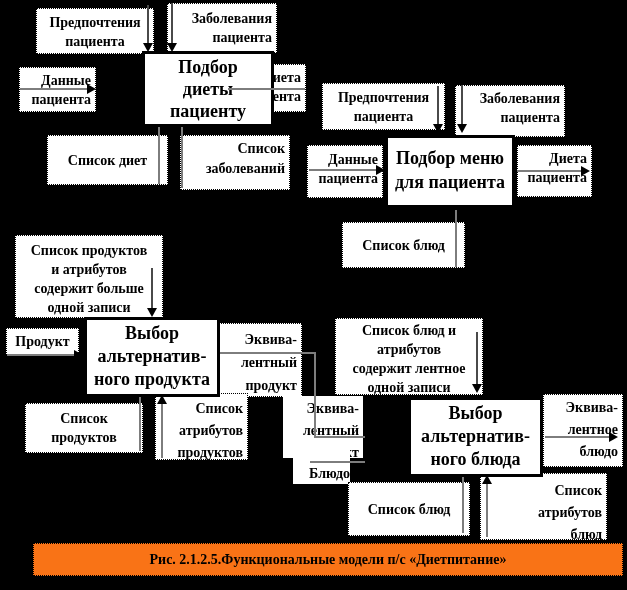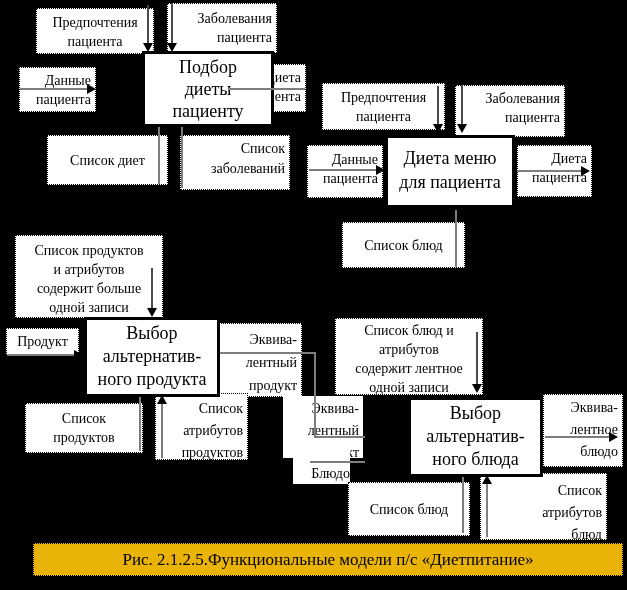--- a/index.html
+++ b/index.html
@@ -1,34 +1,34 @@
 <!DOCTYPE html>
 <html><head>
 <meta charset="utf-8">
 <style>
   html,body{margin:0;padding:0;background:#000;}
   #stage{position:relative;width:627px;height:590px;background:#000;overflow:hidden;
-         font-family:"Liberation Serif","DejaVu Serif",serif;font-weight:normal;color:#000;}
+         font-family:"Liberation Serif","DejaVu Serif",serif;font-weight:bold;color:#000;}
   .box{position:absolute;background:#fff;border:1px dotted #000;box-sizing:border-box;
        white-space:pre-line;font-size:14px;line-height:19px;text-align:right;}
   .pad{padding:3px 4px 0 5px;}
   .ctr{text-align:center;}
   .flexc{display:flex;align-items:center;justify-content:center;text-align:right;}
   .noborder{border:none;}
   .proc{position:absolute;background:#fff;border:3px solid #000;box-sizing:border-box;
         white-space:pre-line;font-size:18px;line-height:23px;text-align:center;}
   .hline{position:absolute;height:2px;background:#7d7d7d;}
   .vline{position:absolute;width:2px;background:#7d7d7d;}
   .vdark{background:#4a4a4a;}
   .ah{position:absolute;width:0;height:0;}
   .ah-r{border-top:5px solid transparent;border-bottom:5px solid transparent;border-left:9px solid #000;}
   .ah-d{border-left:5px solid transparent;border-right:5px solid transparent;border-top:9px solid #000;}
   .ah-u{border-left:5px solid transparent;border-right:5px solid transparent;border-bottom:9px solid #000;}
-  .caption{position:absolute;background:#eab308;border:1px dotted #000;box-sizing:border-box;
-           font-size:17px;display:flex;align-items:center;justify-content:center;}
+  .caption{position:absolute;background:#f97316;border:1px dotted #000;box-sizing:border-box;
+           font-size:14px;display:flex;align-items:center;justify-content:center;}
 </style>
 </head>
 <body>
 
 <div id="stage">
 
   <div class="box ctr" style="left:36px;top:8px;width:118px;height:46px;padding-top:4px;">Предпочтения
 пациента</div>
   <div class="box pad" style="left:167px;top:3px;width:110px;height:50px;padding-top:5px;padding-left:9px;">Заболевания
 пациента</div>
@@ -76,21 +76,21 @@
 лентное
 блюдо</div>
   <div class="box flexc" style="left:348px;top:482px;width:122px;height:54px;">Список блюд</div>
   <div class="box pad" style="left:480px;top:473px;width:127px;height:67px;line-height:22px;padding-left:13px;padding-top:6px;">Список
 атрибутов
 блюд</div>
 
   <div class="proc" style="left:96px;top:51px;width:132px;height:76px;line-height:22px;padding-top:2px;margin-left:46px;">Подбор
 диеты
 пациенту</div>
-  <div class="proc" style="left:385px;top:135px;width:130px;height:73px;line-height:24px;padding-top:8px;">Диета меню
+  <div class="proc" style="left:385px;top:135px;width:130px;height:73px;line-height:24px;padding-top:8px;">Подбор меню
 для пациента</div>
   <div class="proc" style="left:84px;top:317px;width:136px;height:80px;padding-top:2px;">Выбор
 альтернатив-
 ного продукта</div>
   <div class="proc" style="left:408px;top:397px;width:135px;height:80px;padding-top:2px;">Выбор
 альтернатив-
 ного блюда</div>
 
   <div class="vline vdark" style="left:147px;top:5px;height:39px;"></div>
   <div class="ah ah-d" style="left:143px;top:43px;"></div>

